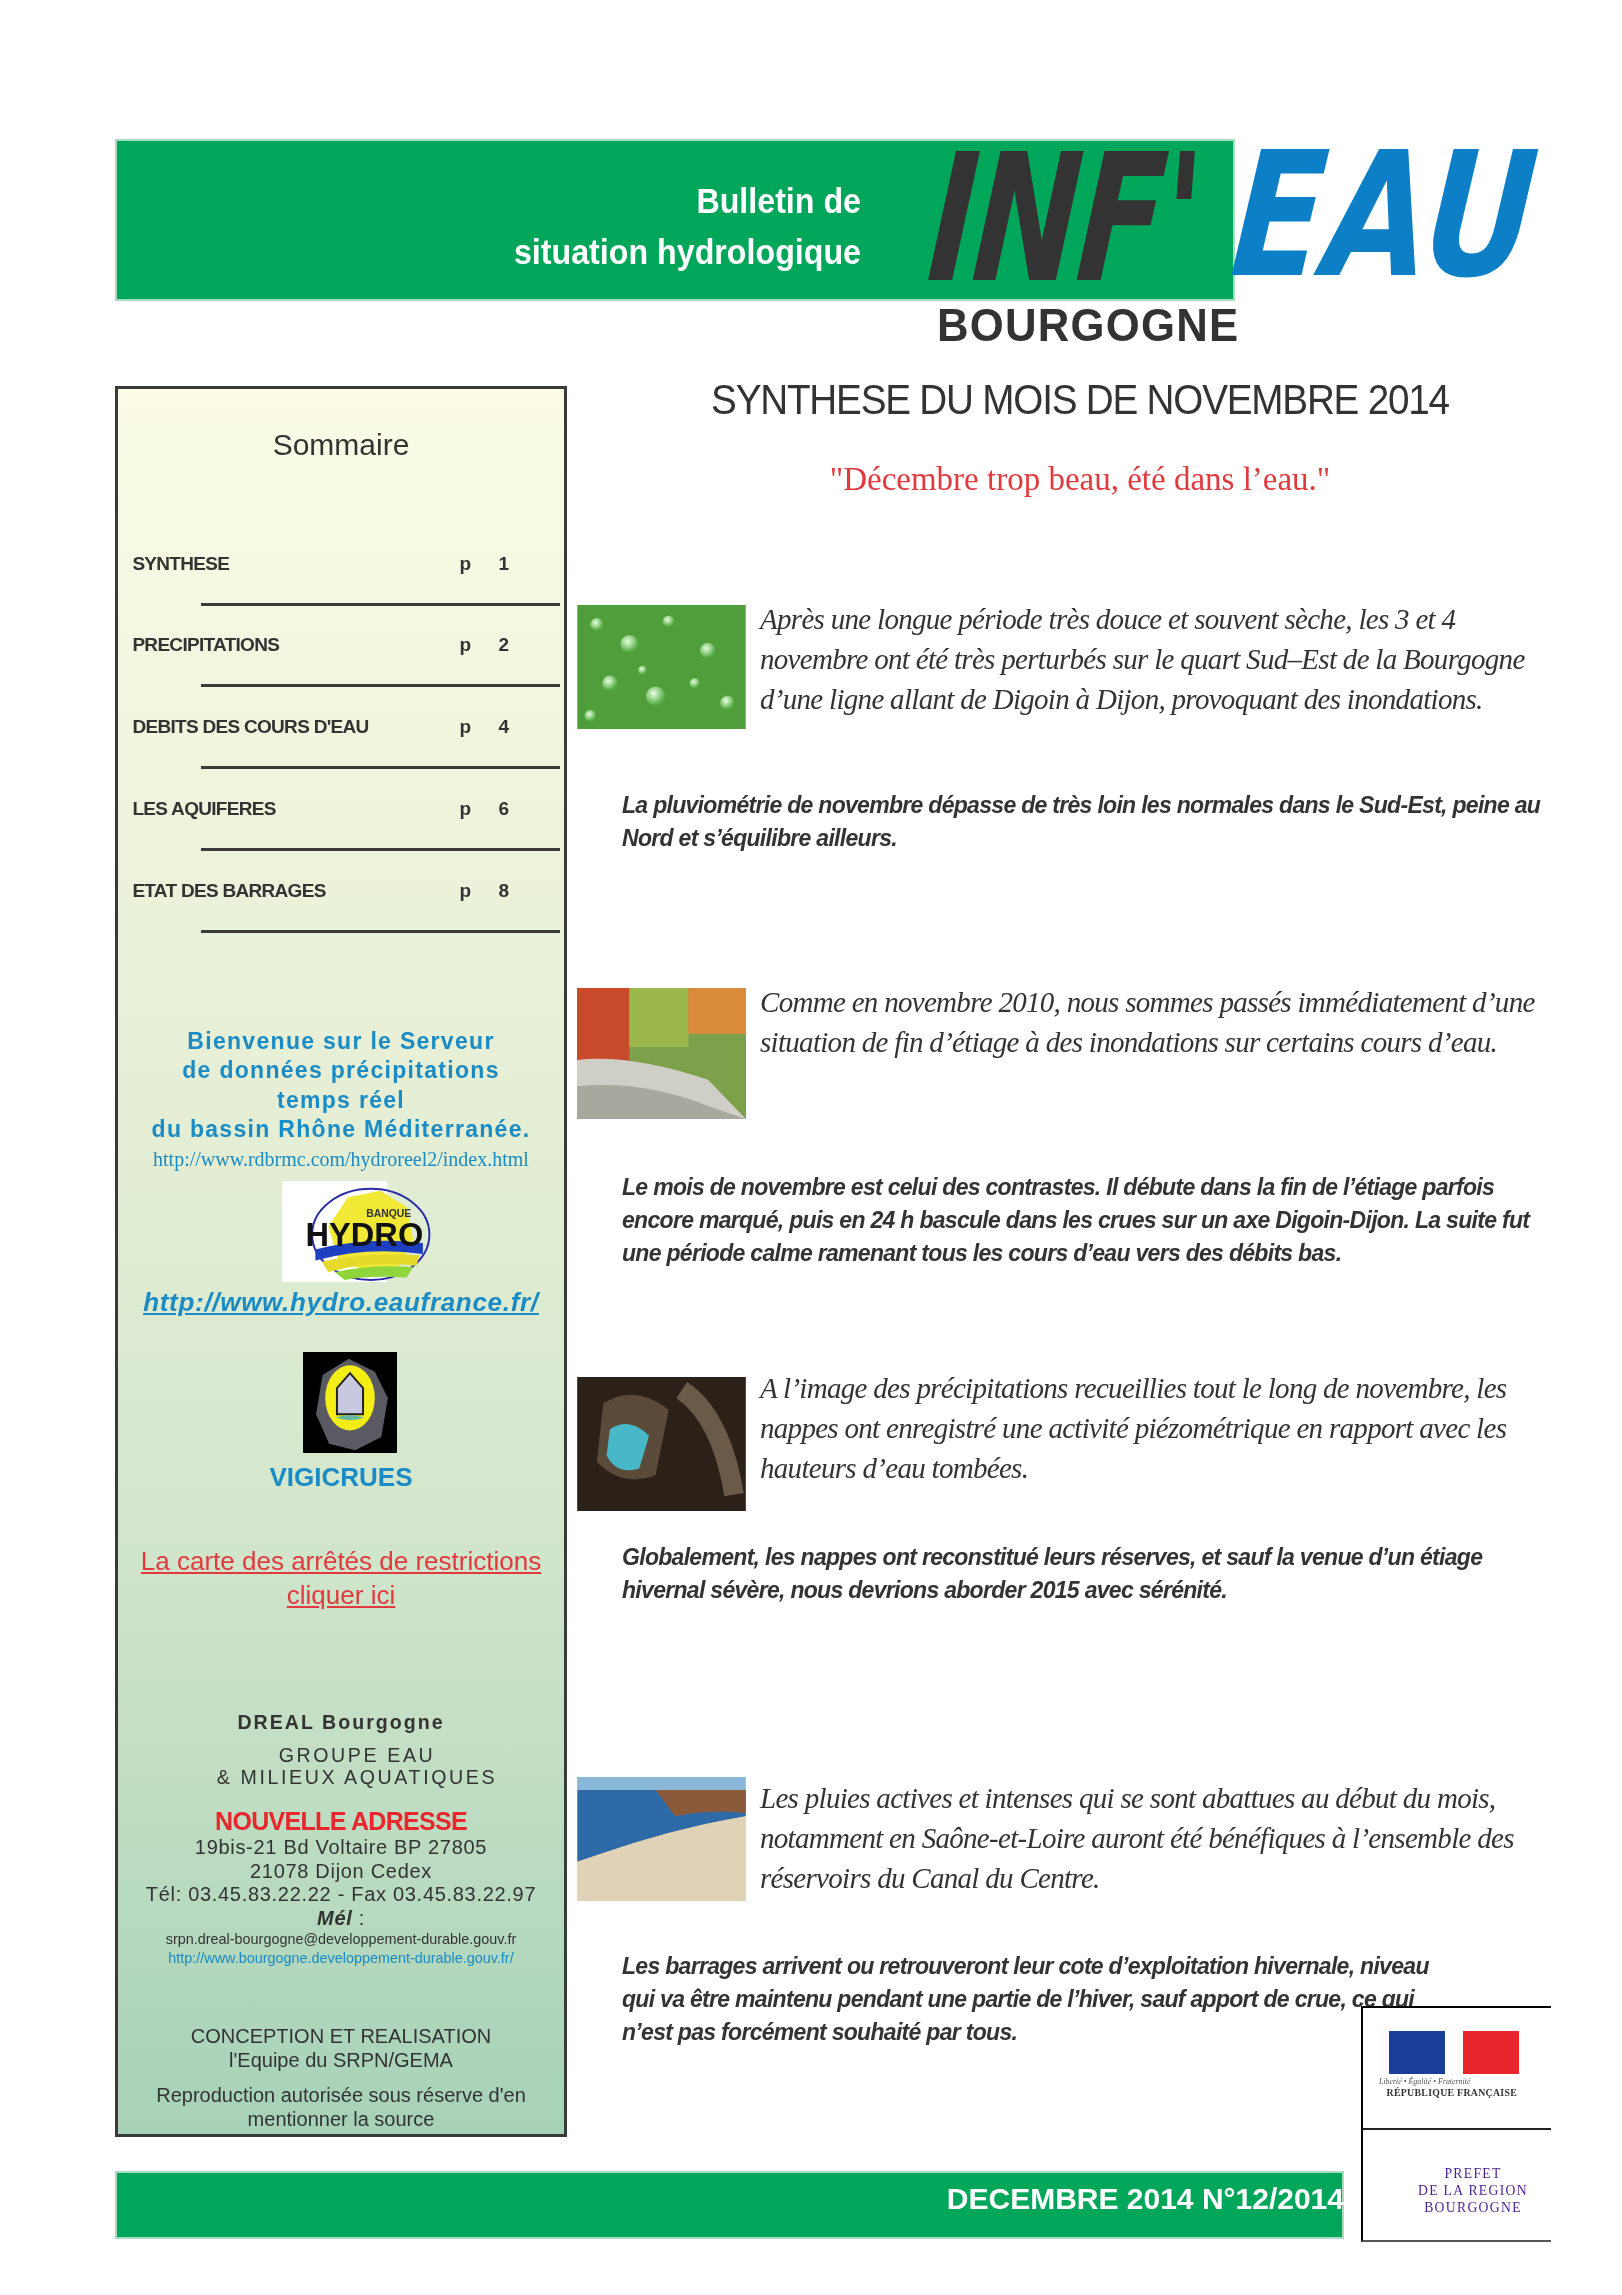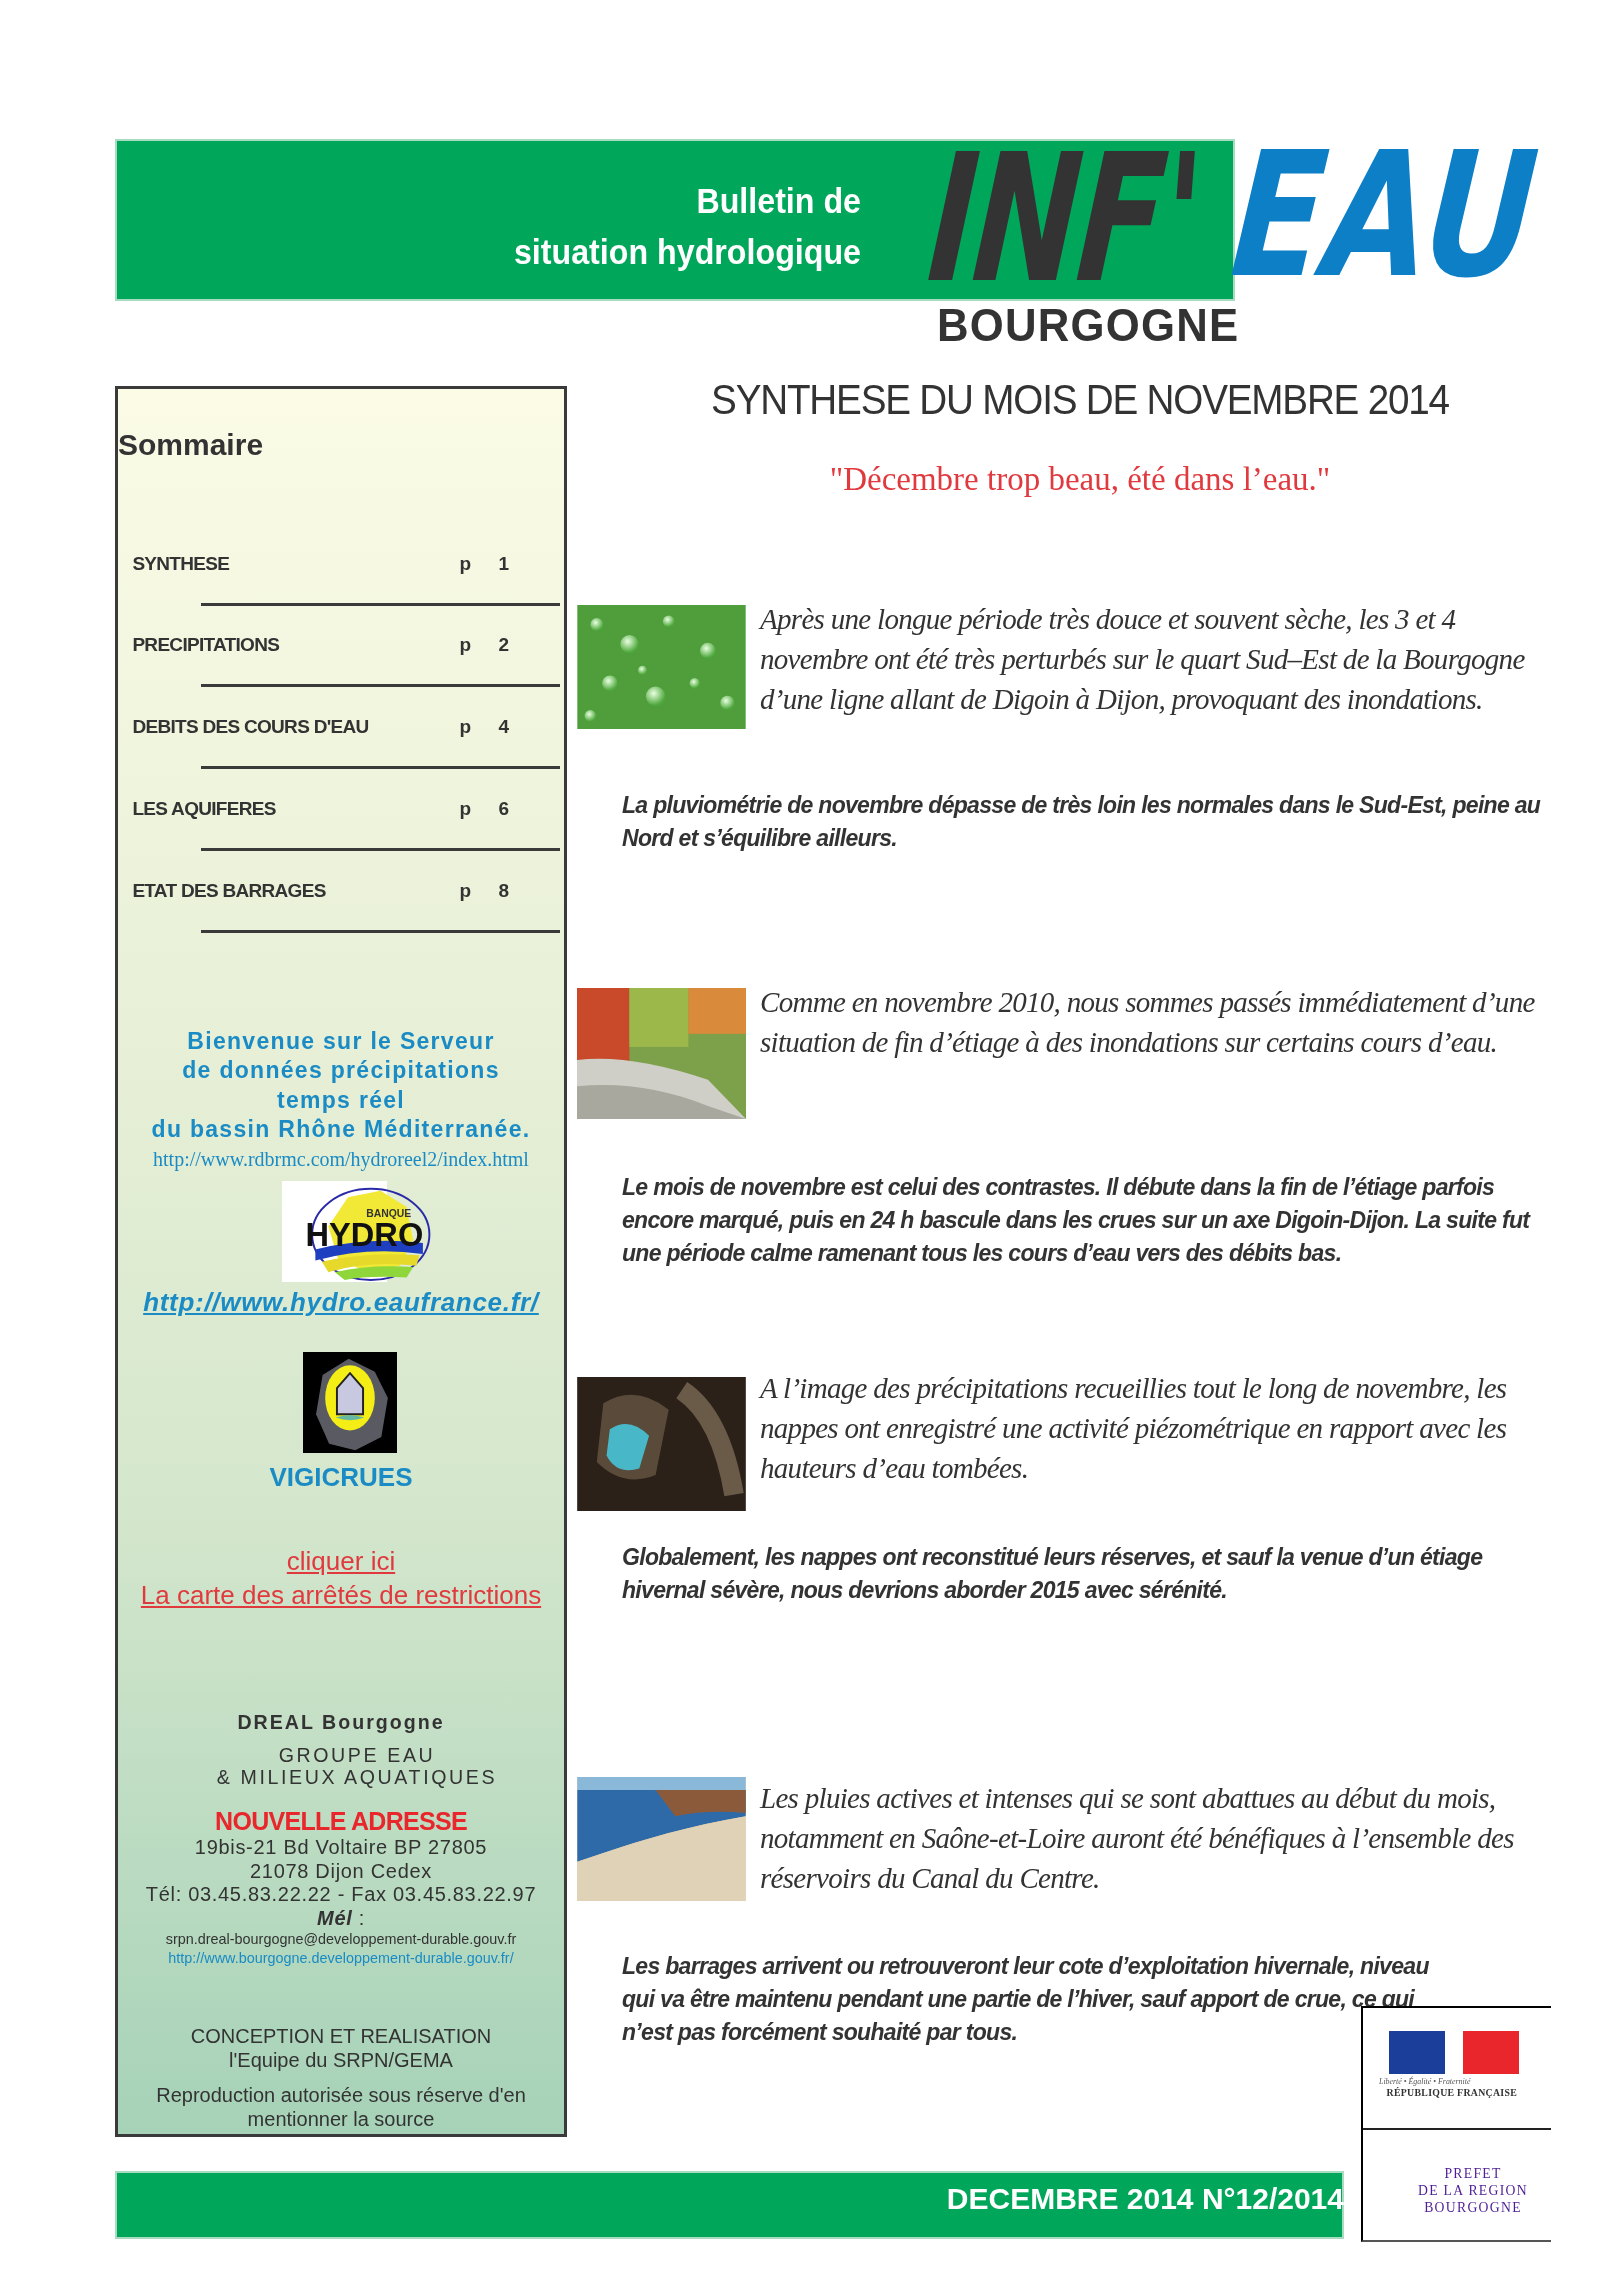--- a/index.html
+++ b/index.html
@@ -32,22 +32,22 @@
     letter-spacing: 1.3px; transform: scaleX(0.95); transform-origin: left top;
   }
 
   
   .sidebar {
     position: absolute; left: 115px; top: 386px; width: 452px; height: 1751px;
     border: 3.3px solid #3a3a3a;
     background: linear-gradient(to bottom, #fbfbe6 0%, #e6efd6 40%, #d3e6cc 65%, #a6d2b8 100%);
   }
   .toc-title {
-    position: absolute; left: 0; top: 39px; width: 100%; text-align: left;
-    font-size: 30px; font-weight: bold; color: #333333;
+    position: absolute; left: 0; top: 39px; width: 100%; text-align: center;
+    font-size: 30px; font-weight: normal; color: #333333;
   }
   .toc-row { position: absolute; left: 14.4px; width: 406px; height: 39px; }
   .toc-label { position: absolute; left: 0; top: 0; font-size: 19px; font-weight: bold; letter-spacing: -0.7px; color: #333333; text-align: right; }
   .toc-p { position: absolute; left: 327px; top: 0; font-size: 19px; font-weight: bold; }
   .toc-num { position: absolute; left: 366px; top: 0; font-size: 19px; font-weight: bold; }
   .toc-line { position: absolute; left: 69px; top: 50px; width: 359px; height: 2.6px; background: #3a3a3a; }
 
   .hydro-text {
     position: absolute; left: 0; top: 638px; width: 100%; text-align: center;
     color: #1a8bc4; font-weight: bold; font-size: 23px; line-height: 29.4px; letter-spacing: 1.3px;
@@ -221,22 +221,22 @@
       <rect width="144" height="154" fill="#000"></rect>
       <path d="M30 35 L70 10 L110 30 L130 70 L120 130 L80 150 L40 140 L20 95 Z" fill="#5a5a62"></path>
       <ellipse cx="72" cy="70" rx="38" ry="50" fill="#f4ee16"></ellipse>
       <path d="M52 55 L72 32 L92 55 L92 95 L52 95 Z" fill="#c8c8e0" stroke="#222" stroke-width="3"></path>
       <path d="M50 100 Q72 92 94 100 Q72 108 50 100 Z" fill="#66b8a0"></path>
     </svg>
   </div>
   <div class="vigi-label">VIGICRUES</div>
 
   <div class="restrict-link">
+    <div>La carte des arrêtés de restrictions</div>
     <div>cliquer ici</div>
-    <div>La carte des arrêtés de restrictions</div>
   </div>
 
   <div class="dreal-title">DREAL Bourgogne</div>
   <div class="dreal-group">
     <div>GROUPE EAU</div>
     <div>&amp; MILIEUX AQUATIQUES</div>
   </div>
   <div class="new-address">NOUVELLE ADRESSE</div>
   <div class="address-block">
     <div>19bis-21 Bd Voltaire BP 27805</div>

